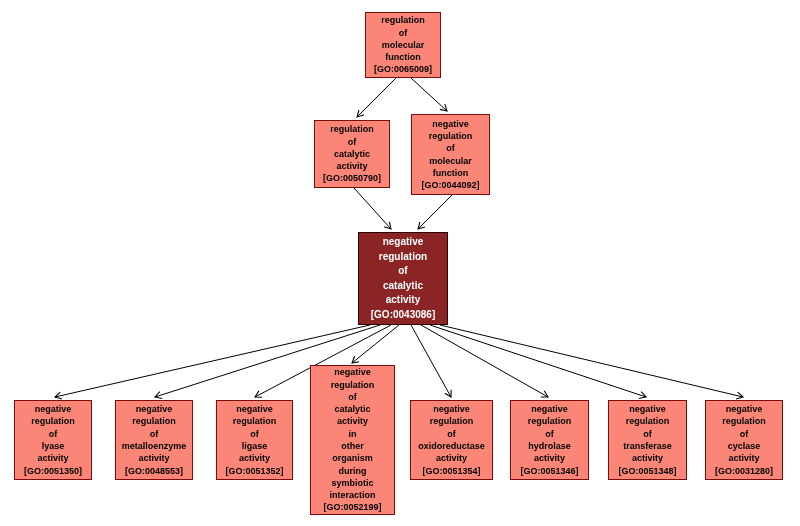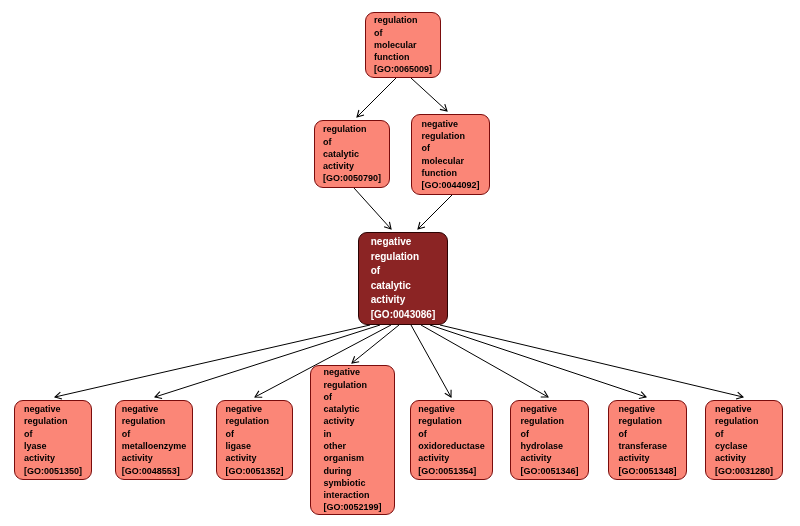--- a/index.html
+++ b/index.html
@@ -25,26 +25,26 @@
   #edges line {
     stroke: var(--edge, #000000);
     stroke-width: 1;
   }
   .node {
     position: absolute;
     box-sizing: border-box;
     display: flex;
     align-items: center;
     justify-content: center;
-    text-align: left;
+    text-align: center;
     white-space: pre-line;
     overflow: hidden;
     background: var(--node-fill, #fb8677);
     border: 1px solid var(--node-border, #7a0c0c);
-    border-radius: 9px;
+    border-radius: 0;
     color: var(--node-text, #000000);
     font-size: 9px;
     font-weight: bold;
     line-height: 12.3px;
     padding: 2px;
     cursor: pointer;
   }
   .node.highlight {
     background: var(--highlight-fill, #8b2424);
     border-color: var(--highlight-border, #2b0303);

